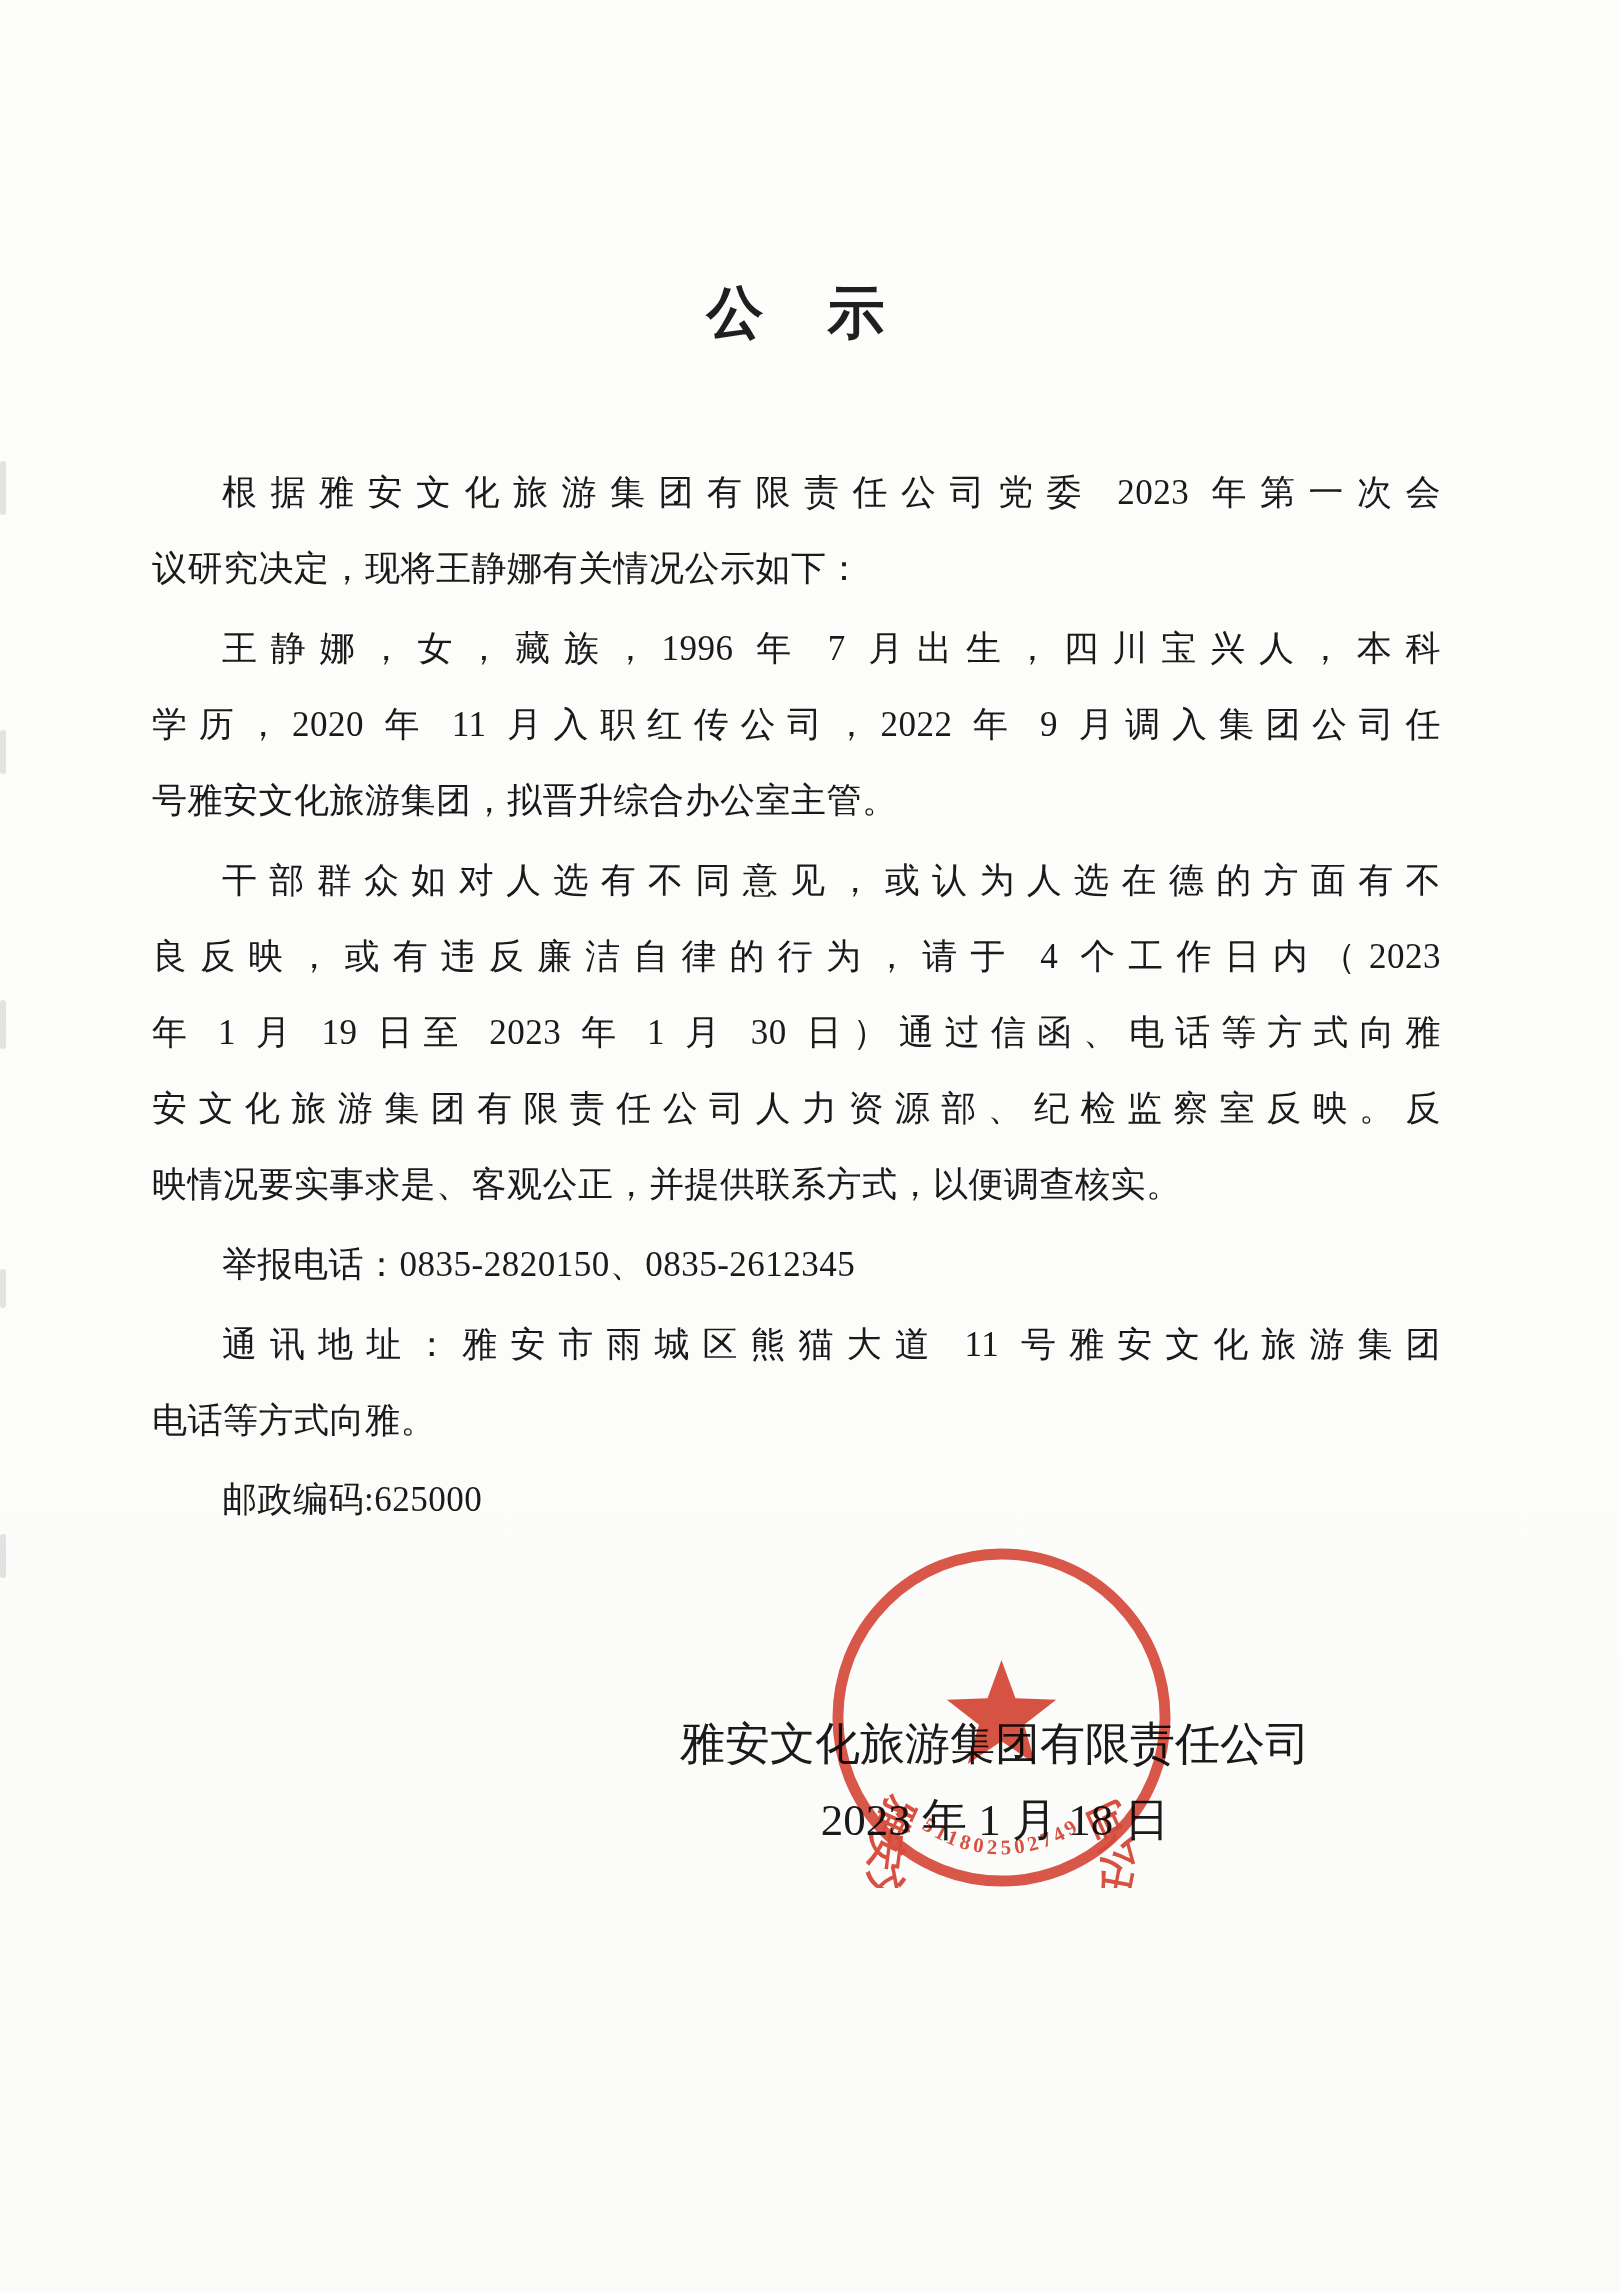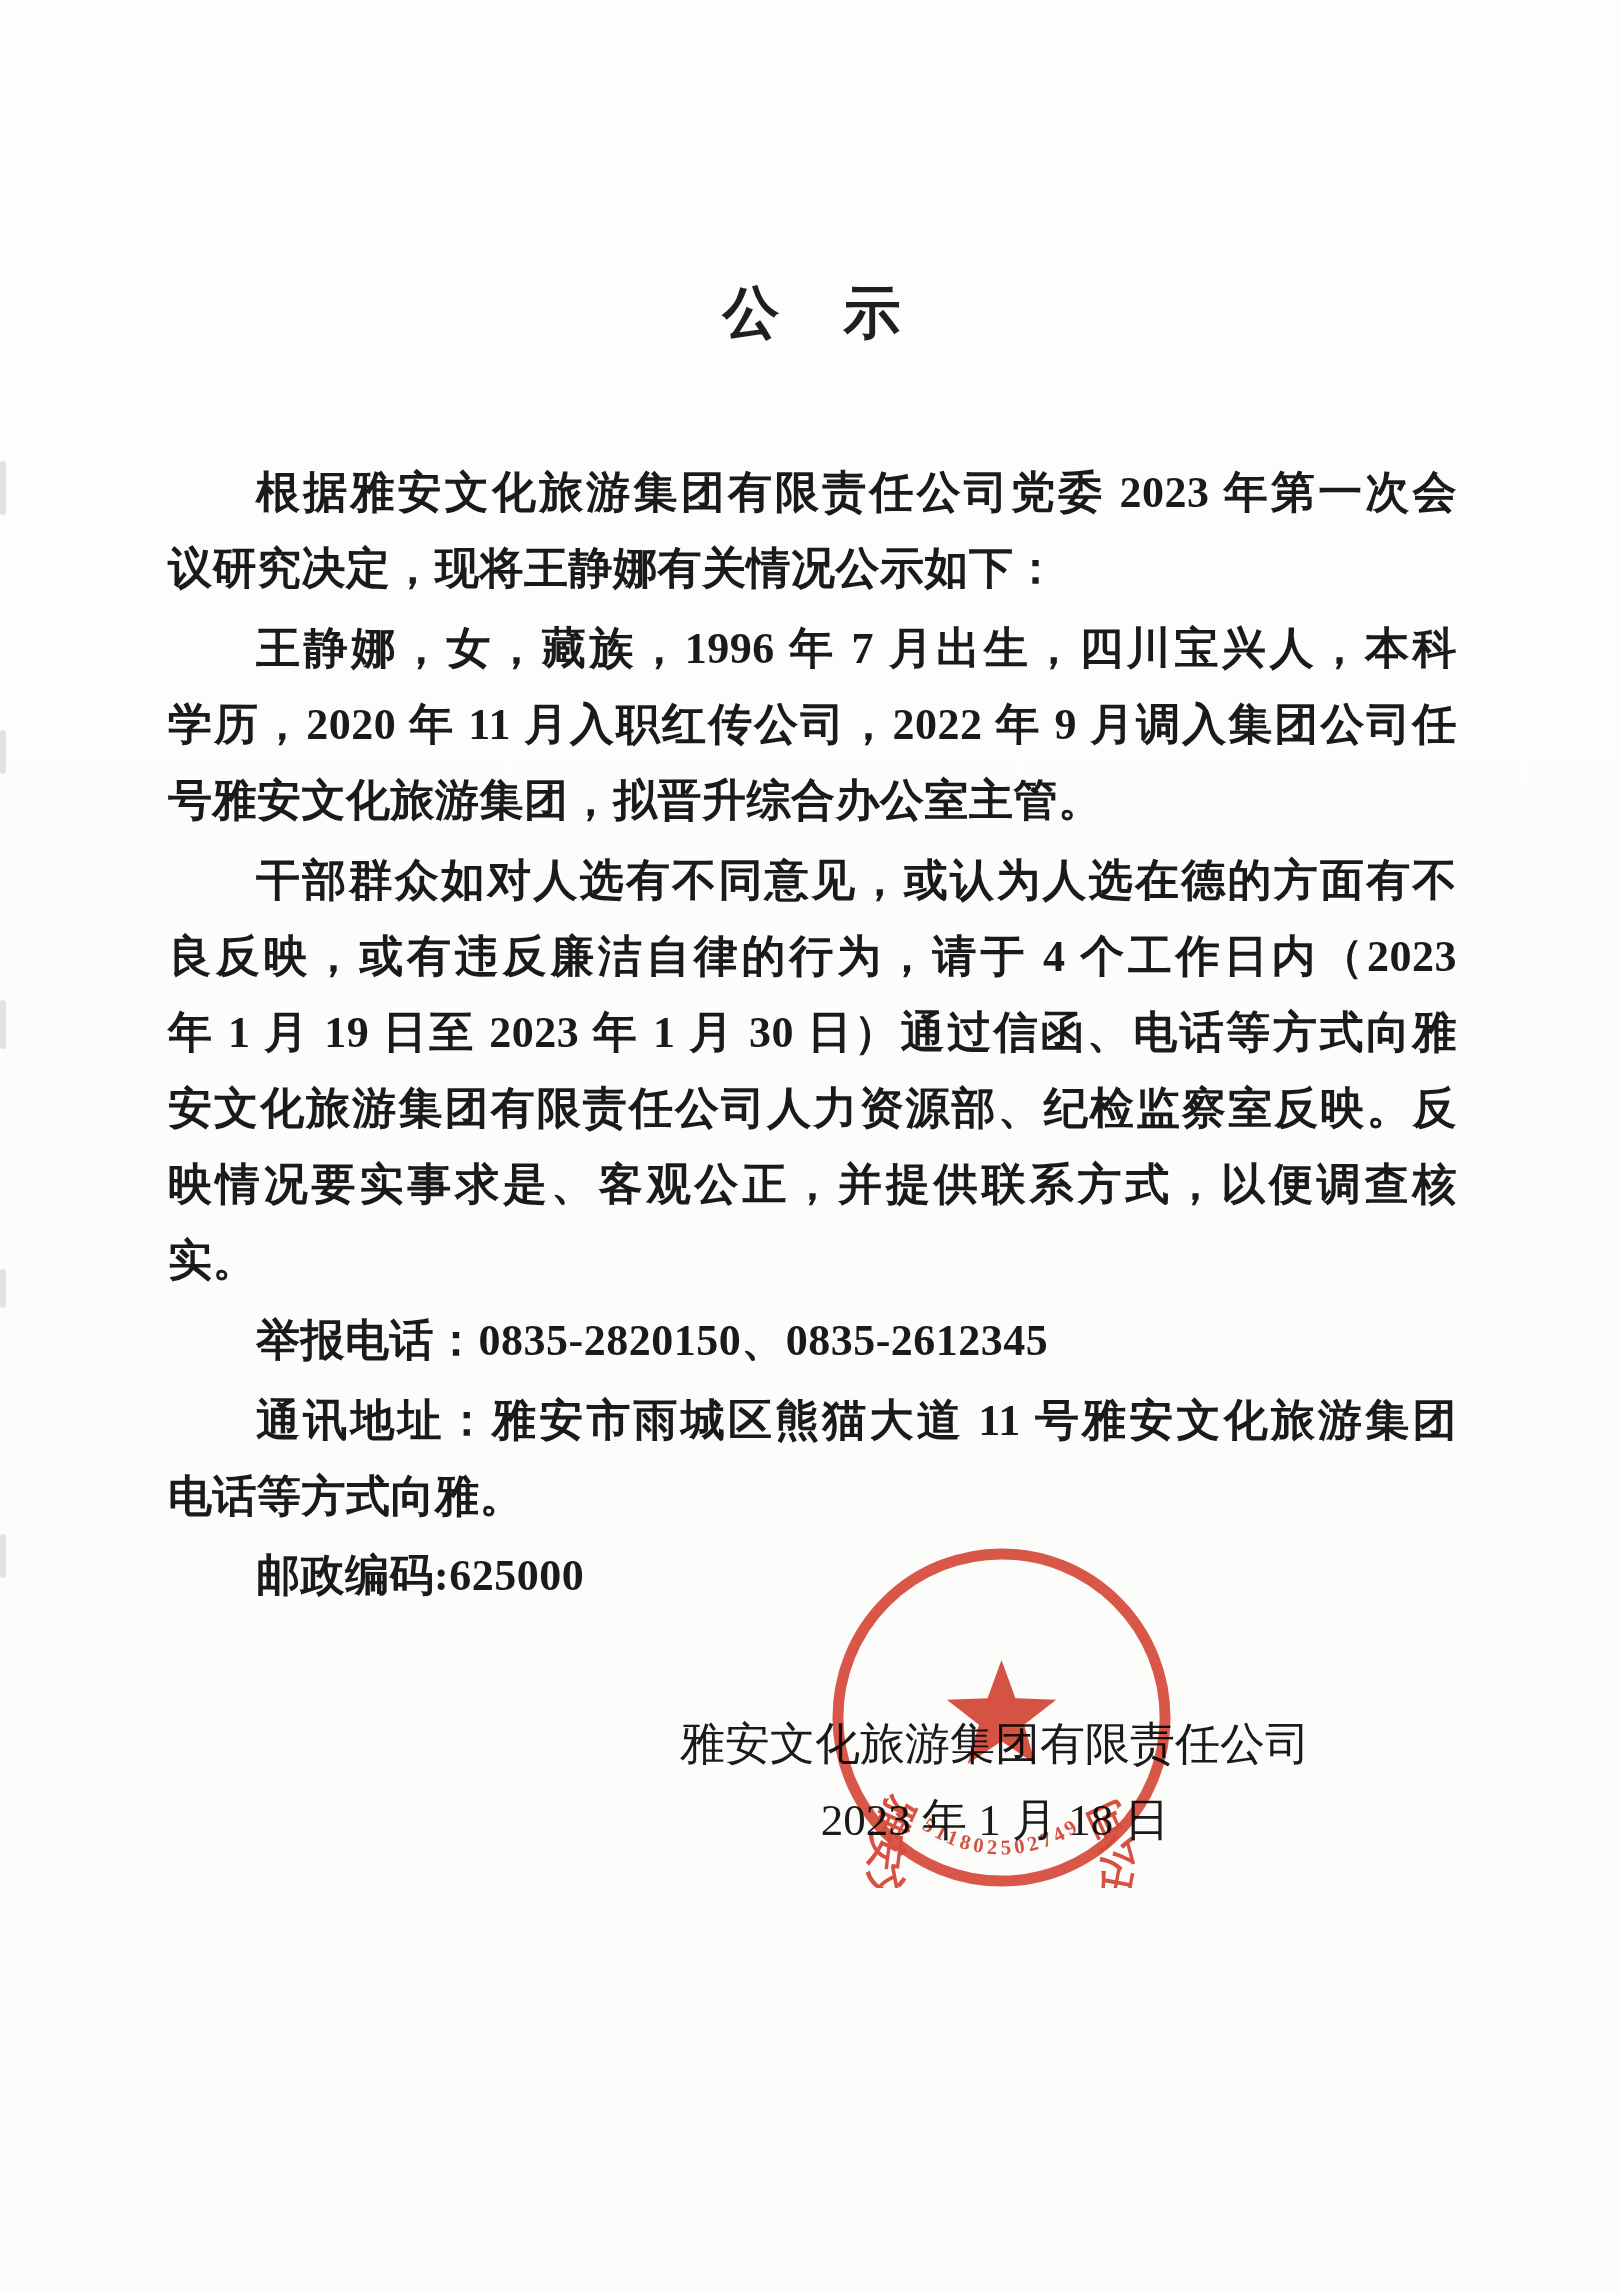--- a/index.html
+++ b/index.html
@@ -10,30 +10,30 @@
     position:relative;
     overflow:hidden;
   }
   .page{
     position:absolute;inset:0;
     background:linear-gradient(180deg,#fdfdfc 0%,#fcfcfb 60%,#fbfbf9 100%);
   }
   
   .scan-art{position:absolute;left:0;width:5.9px;background:rgba(110,110,110,.18);border-radius:2.9px;}
   .content{
-    position:absolute;left:168px;top:0;width:1289px;
+    position:absolute;left:152px;top:0;width:1289px;
     color:#1b1b1b;
   }
   .doc-title{
     margin-top:280px;
     font-size:57px;line-height:65px;font-weight:bold;
     text-align:center;letter-spacing:2px;word-spacing:0.8em;
     color:#1f1f1f;
   }
-  .doc-body{margin-top:110px;font-size:44px;color:#1a1a1a;font-weight:bold;}
+  .doc-body{margin-top:110px;font-size:35px;color:#1a1a1a;}
   .para{margin:0 0 3.9px 0;}
   .line{
     line-height:76px;
     text-align:justify;
     text-align-last:justify;
     letter-spacing:0.5px;
   }
   .line.first{text-indent:2em;}
   .line.last{text-align-last:left;}
   .signature{

